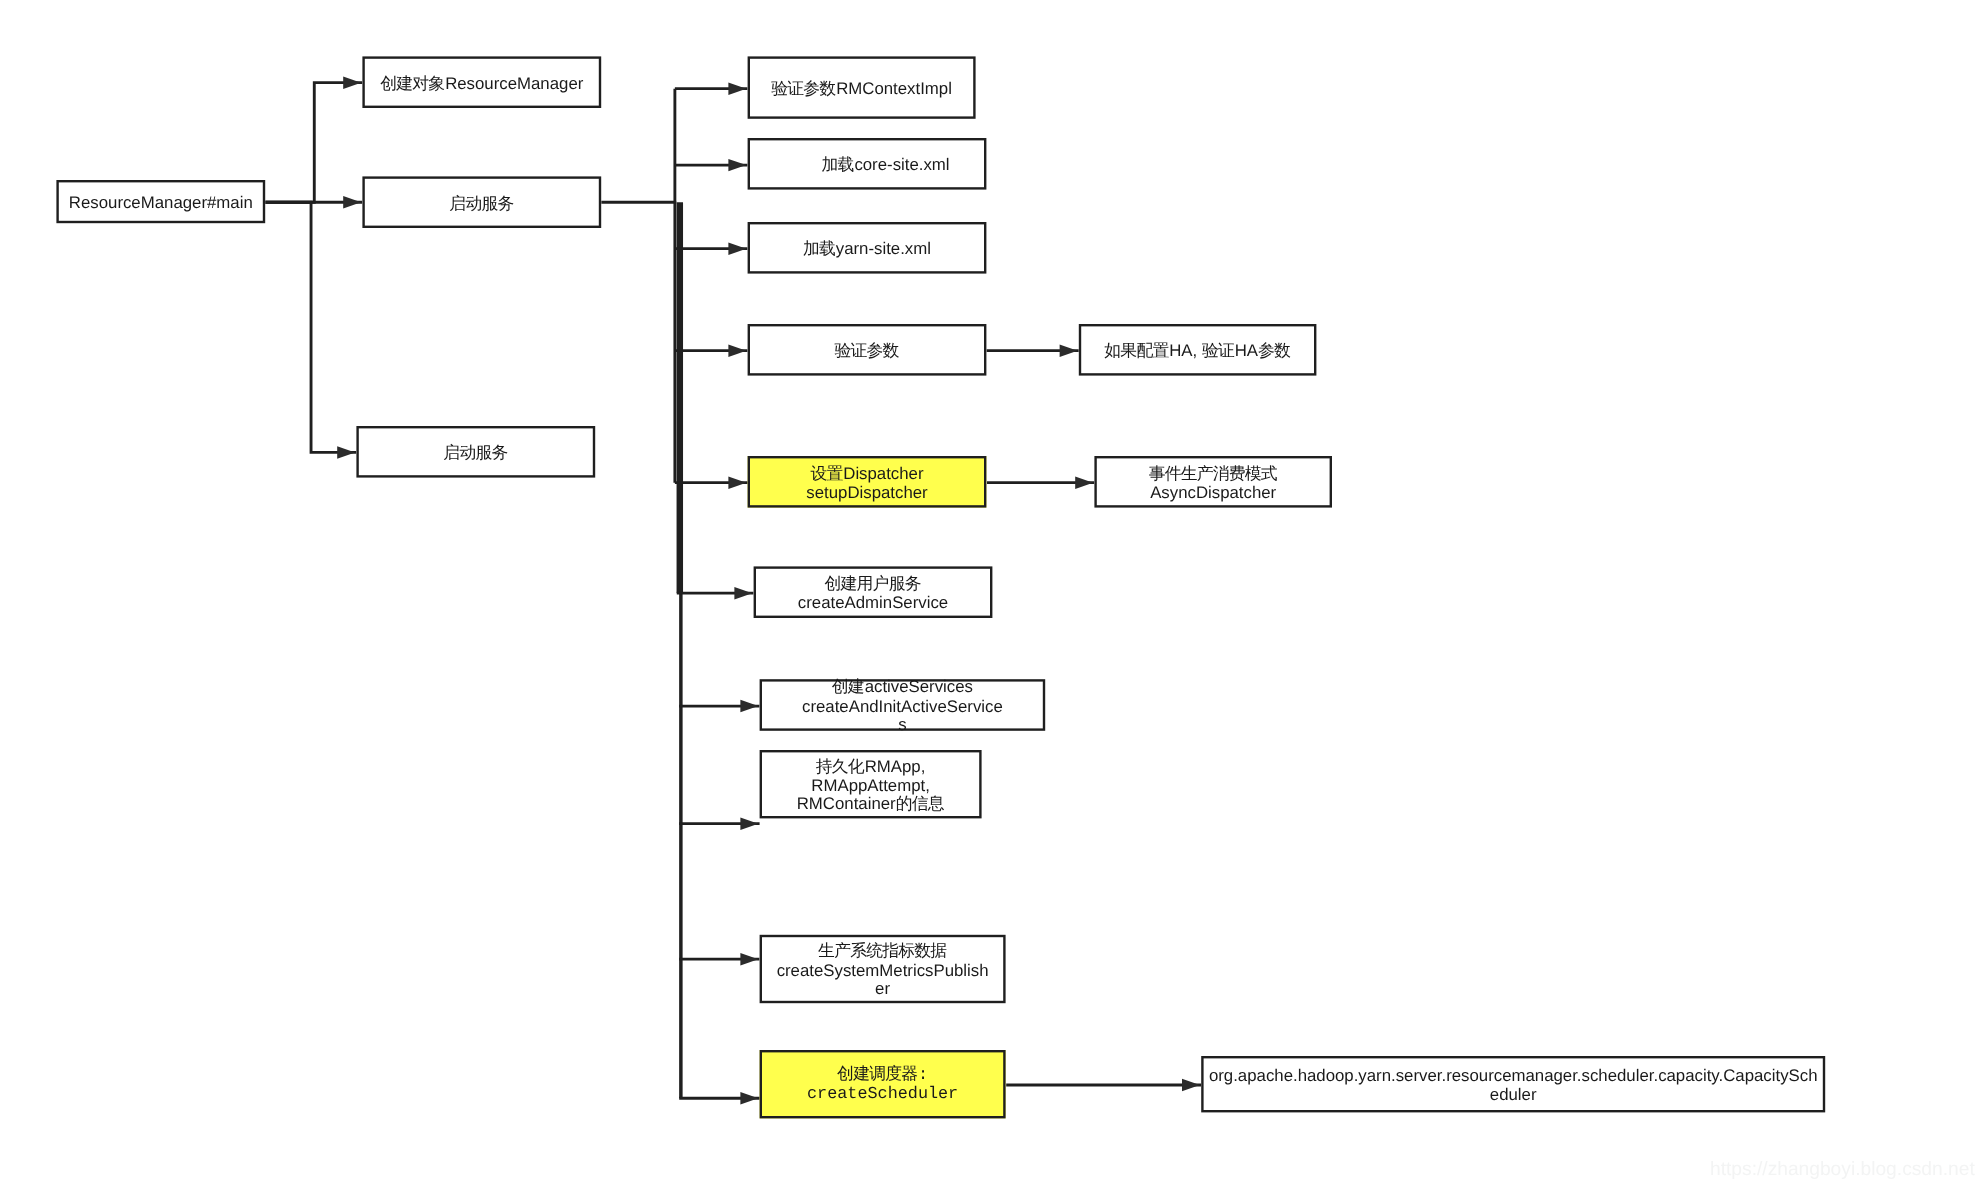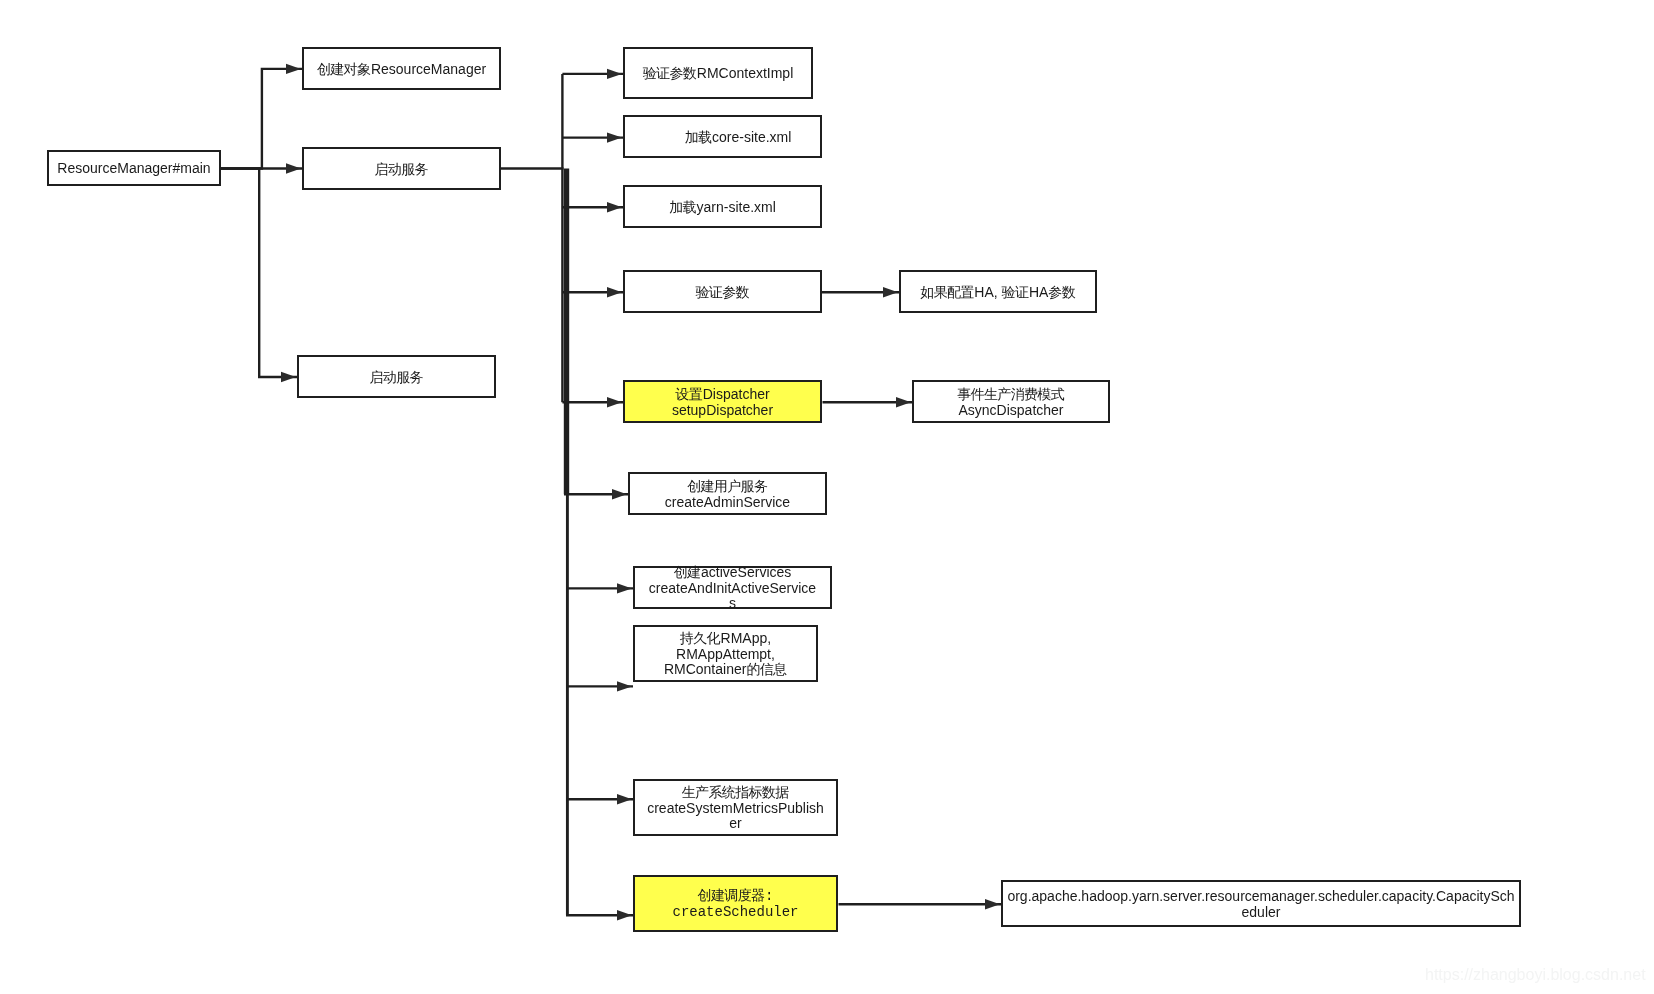--- a/index.html
+++ b/index.html
@@ -92,21 +92,21 @@
 setupDispatcher</span>
     </div>
     <div class="node" style="left: 912px; top: 380px; width: 198px; height: 43px; background: rgb(255, 255, 255);">
       <span class="txt" style="width: 194px;"><span class="cjk">事件生产消费模式</span>
 AsyncDispatcher</span>
     </div>
     <div class="node" style="left: 628px; top: 472px; width: 199px; height: 43px; background: rgb(255, 255, 255);">
       <span class="txt" style="width: 195px;"><span class="cjk">创建用户服务</span>
 createAdminService</span>
     </div>
-    <div class="node" style="left: 633px; top: 566px; width: 199px; height: 43px; background: rgb(255, 255, 255);">
+    <div class="node" style="left: 633px; top: 566px; width: 238px; height: 43px; background: rgb(255, 255, 255);">
       <span class="txt" style="width: 171px;"><span class="cjk">创建</span>activeServices
 createAndInitActiveServices</span>
     </div>
     <div class="node" style="left: 633px; top: 625px; width: 185px; height: 57px; background: rgb(255, 255, 255);">
       <span class="txt" style="width: 195px;"><span class="cjk">持久化</span>RMApp,
 RMAppAttempt,
 RMContainer<span class="cjk">的信息</span></span>
     </div>
     <div class="node" style="left: 633px; top: 779px; width: 205px; height: 57px; background: rgb(255, 255, 255);">
       <span class="txt" style="width: 182px;"><span class="cjk">生产系统指标数据</span>

